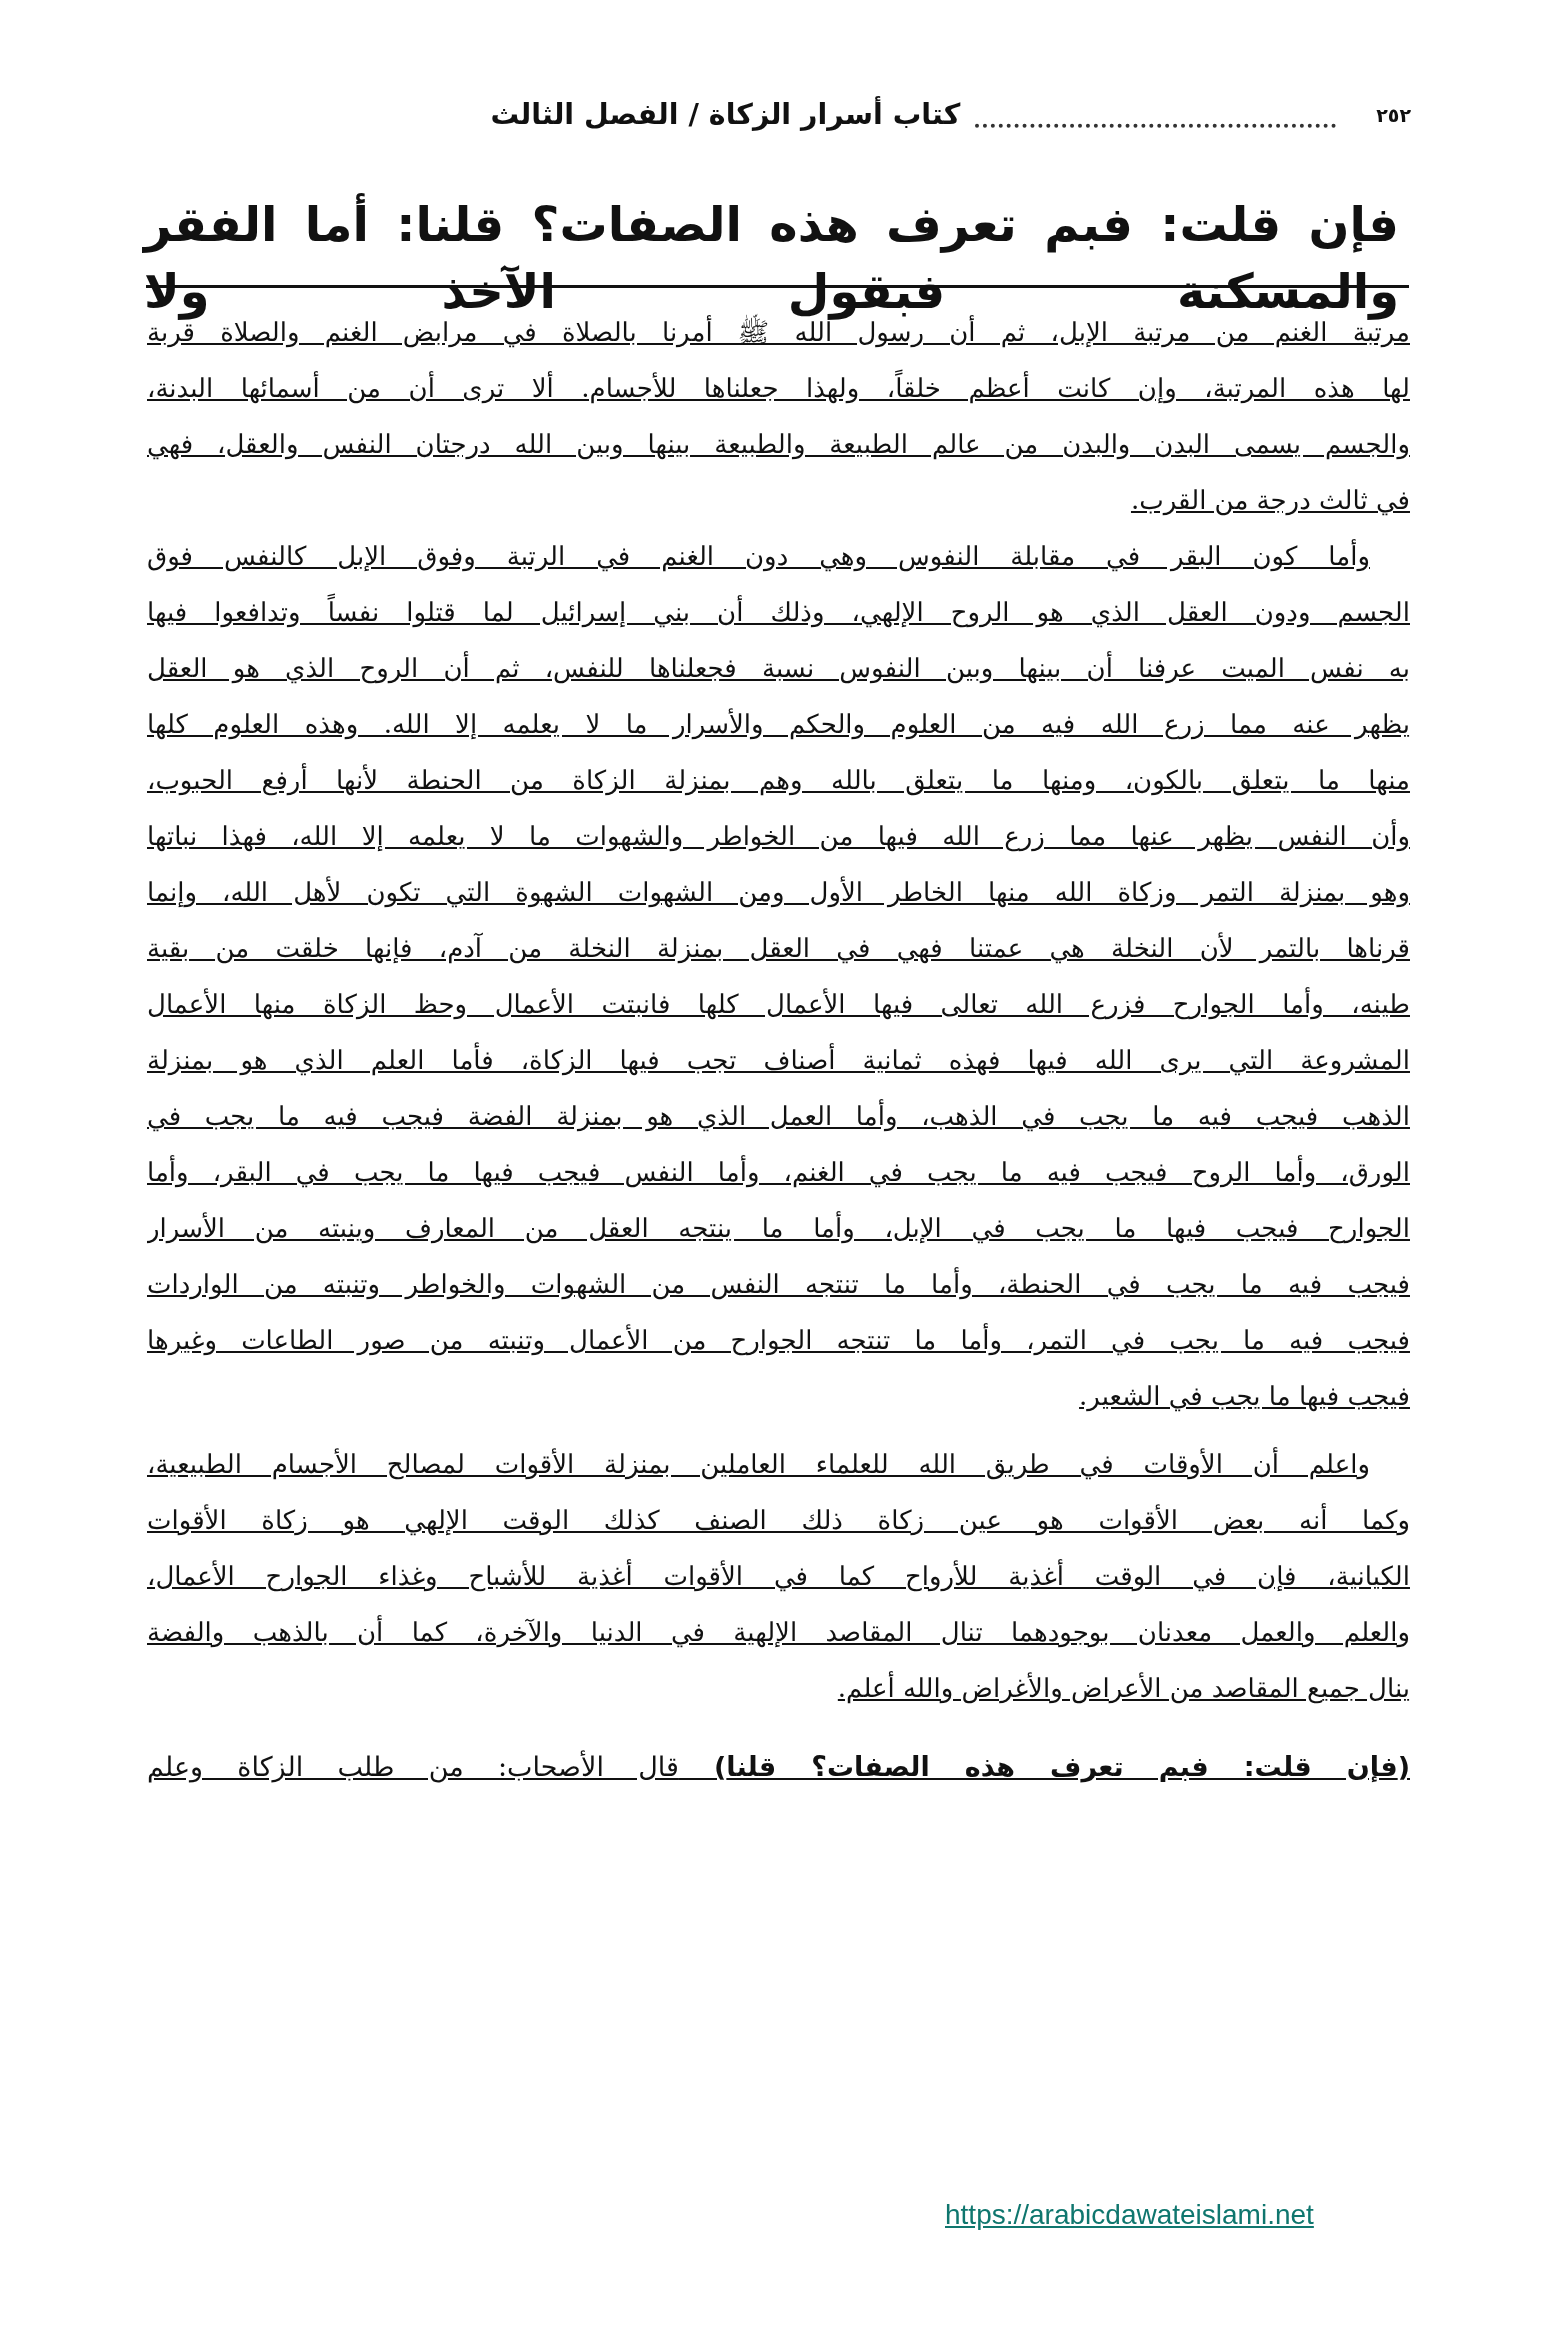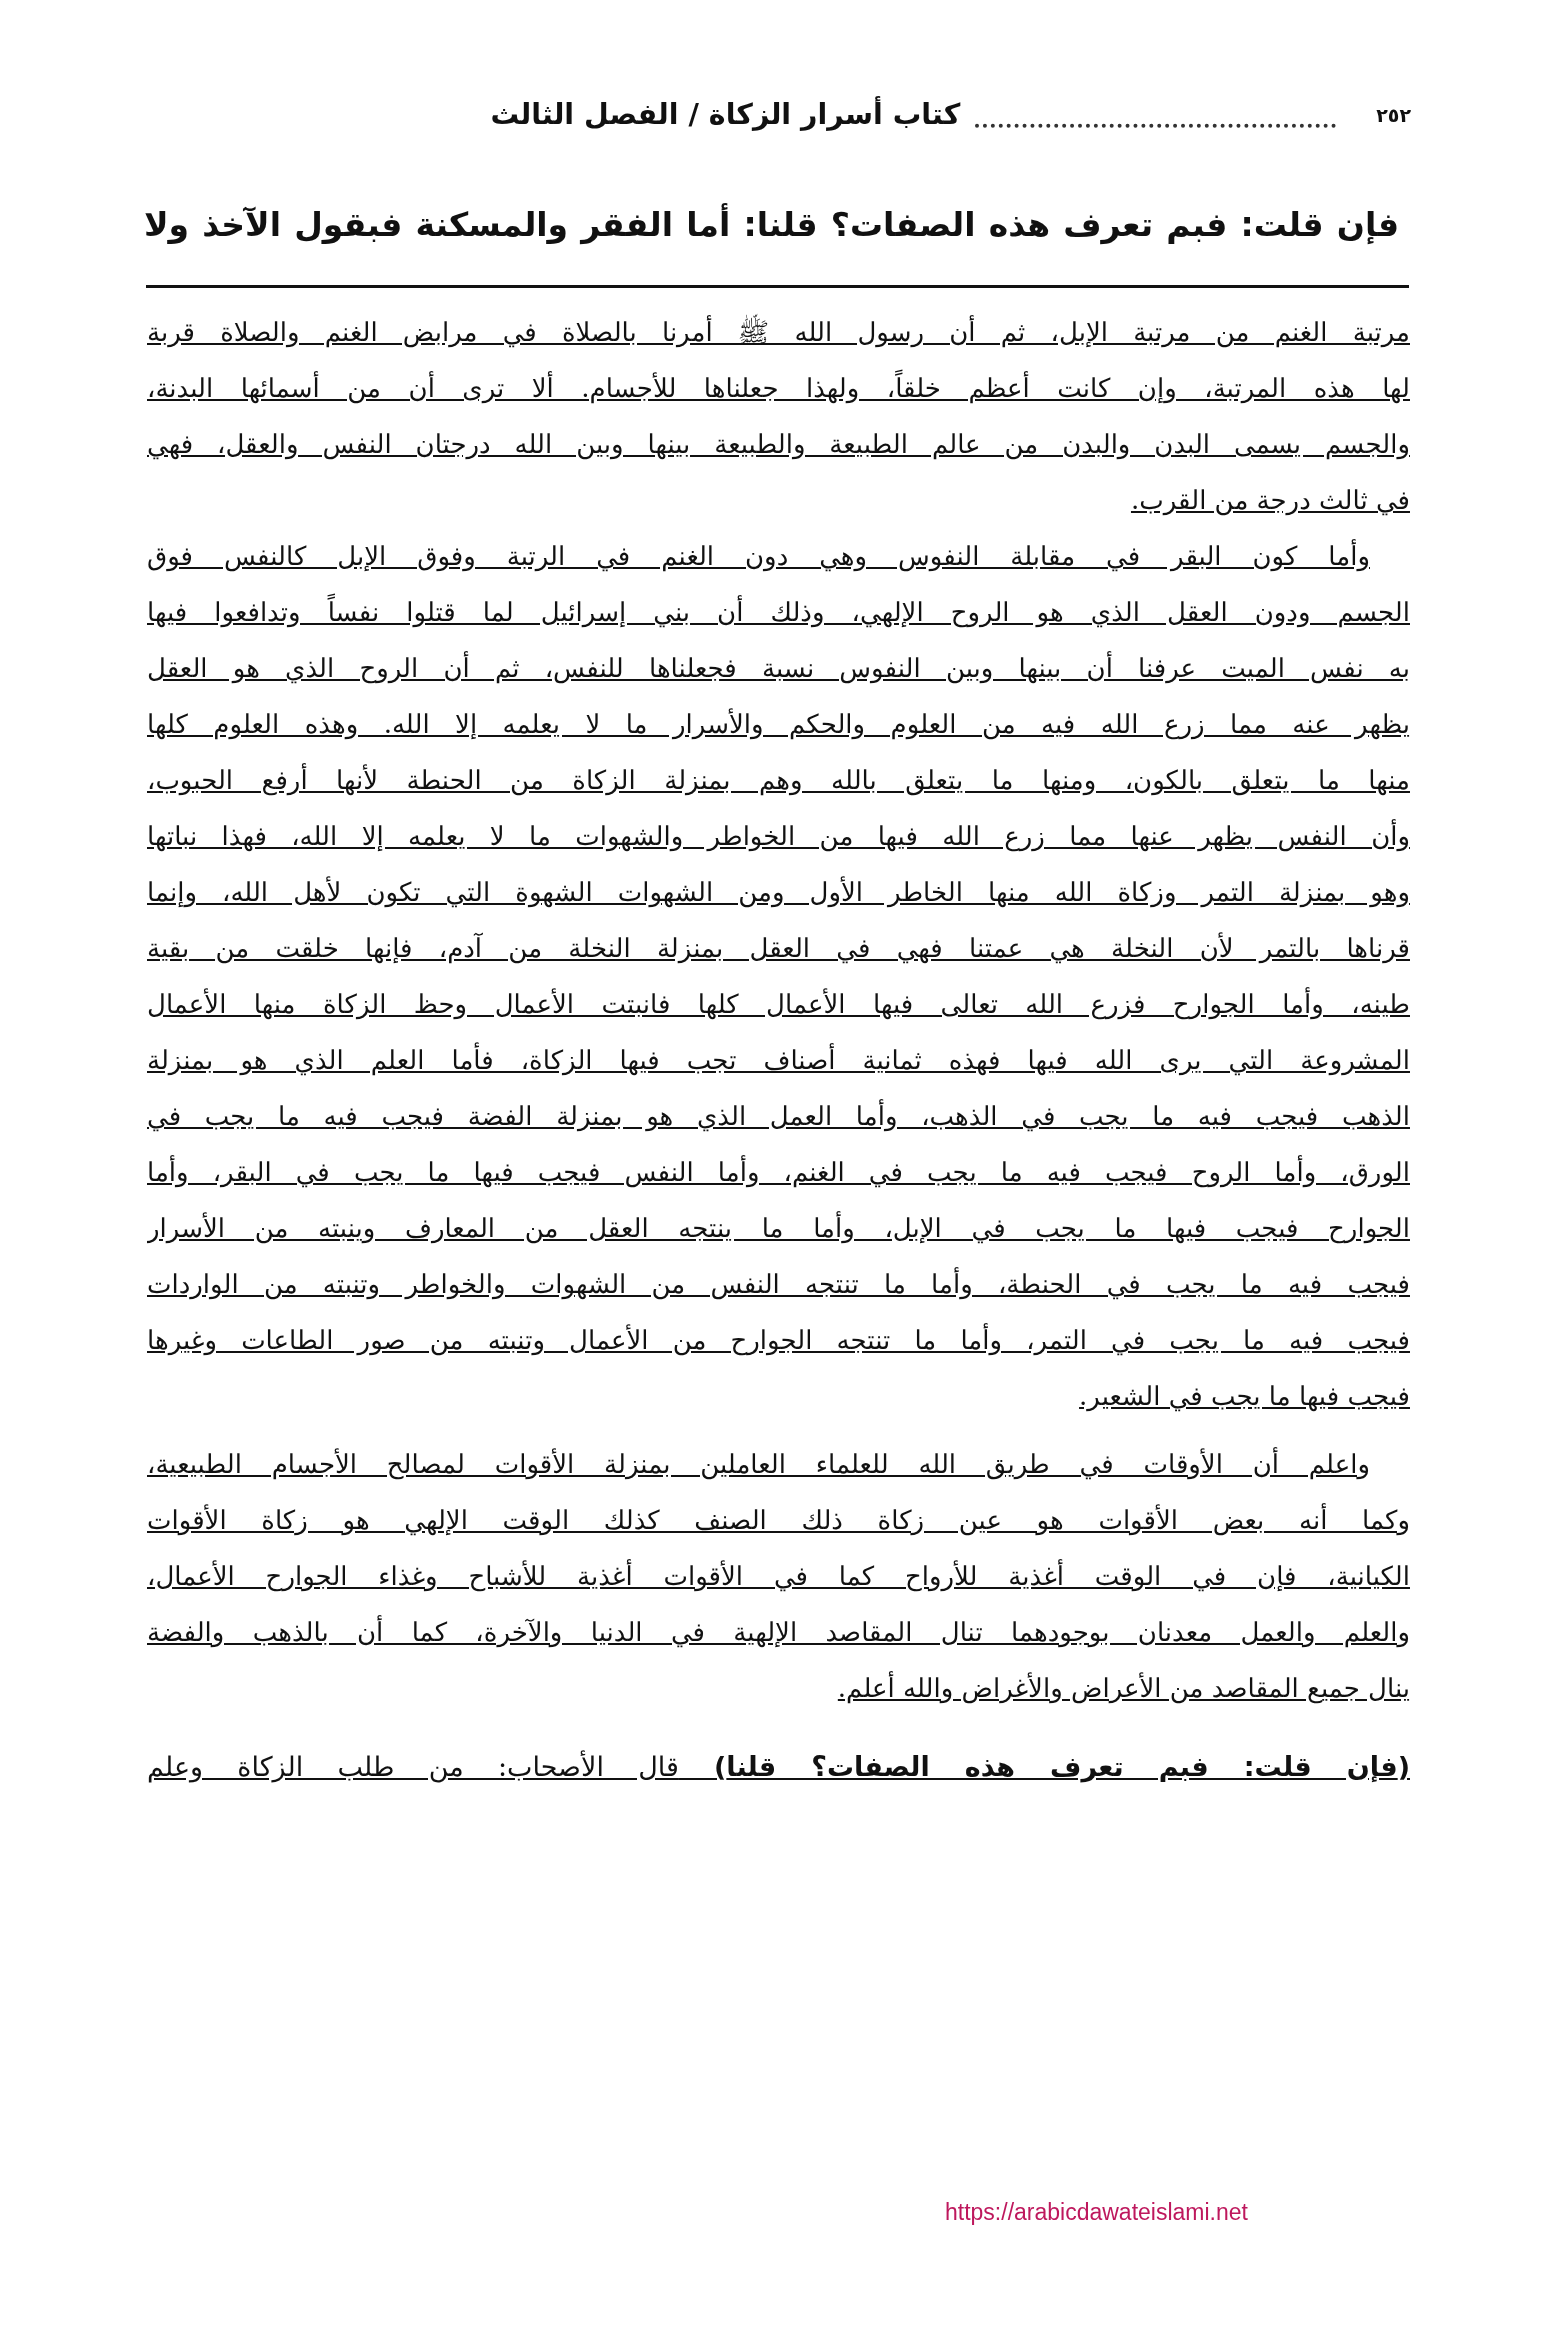--- a/index.html
+++ b/index.html
@@ -58,21 +58,21 @@
     .matn {
       position: absolute;
       top: 191px;
       left: 144px;
       width: 1255px;
       direction: rtl;
       text-align: justify;
       text-align-last: justify;
       font-family: "DejaVu Sans", sans-serif;
       font-weight: bold;
-      font-size: 33px;
+      font-size: 48px;
       line-height: 67px;
     }
     .separator {
       position: absolute;
       top: 285px;
       left: 146px;
       width: 1263px;
       height: 3.4px;
       background: #111;
     }
@@ -110,23 +110,24 @@
     .bold-line {
       font-family: "DejaVu Sans", sans-serif;
       font-weight: bold;
       font-size: 27px;
     }
     .watermark {
       position: absolute;
       top: 2199px;
       left: 945px;
       font-family: "Liberation Sans", sans-serif;
-      font-size: 23px;
-      color: #be185d;
+      font-size: 28px;
+      color: #0f766e;
       letter-spacing: 0px;
+      text-decoration: underline;
     }
   </style>
 </head>
 <body>
 
 <div class="page">
 
   <div class="running-header">
     <span class="page-number">٢٥٢</span>
     <span class="header-dots"></span>

